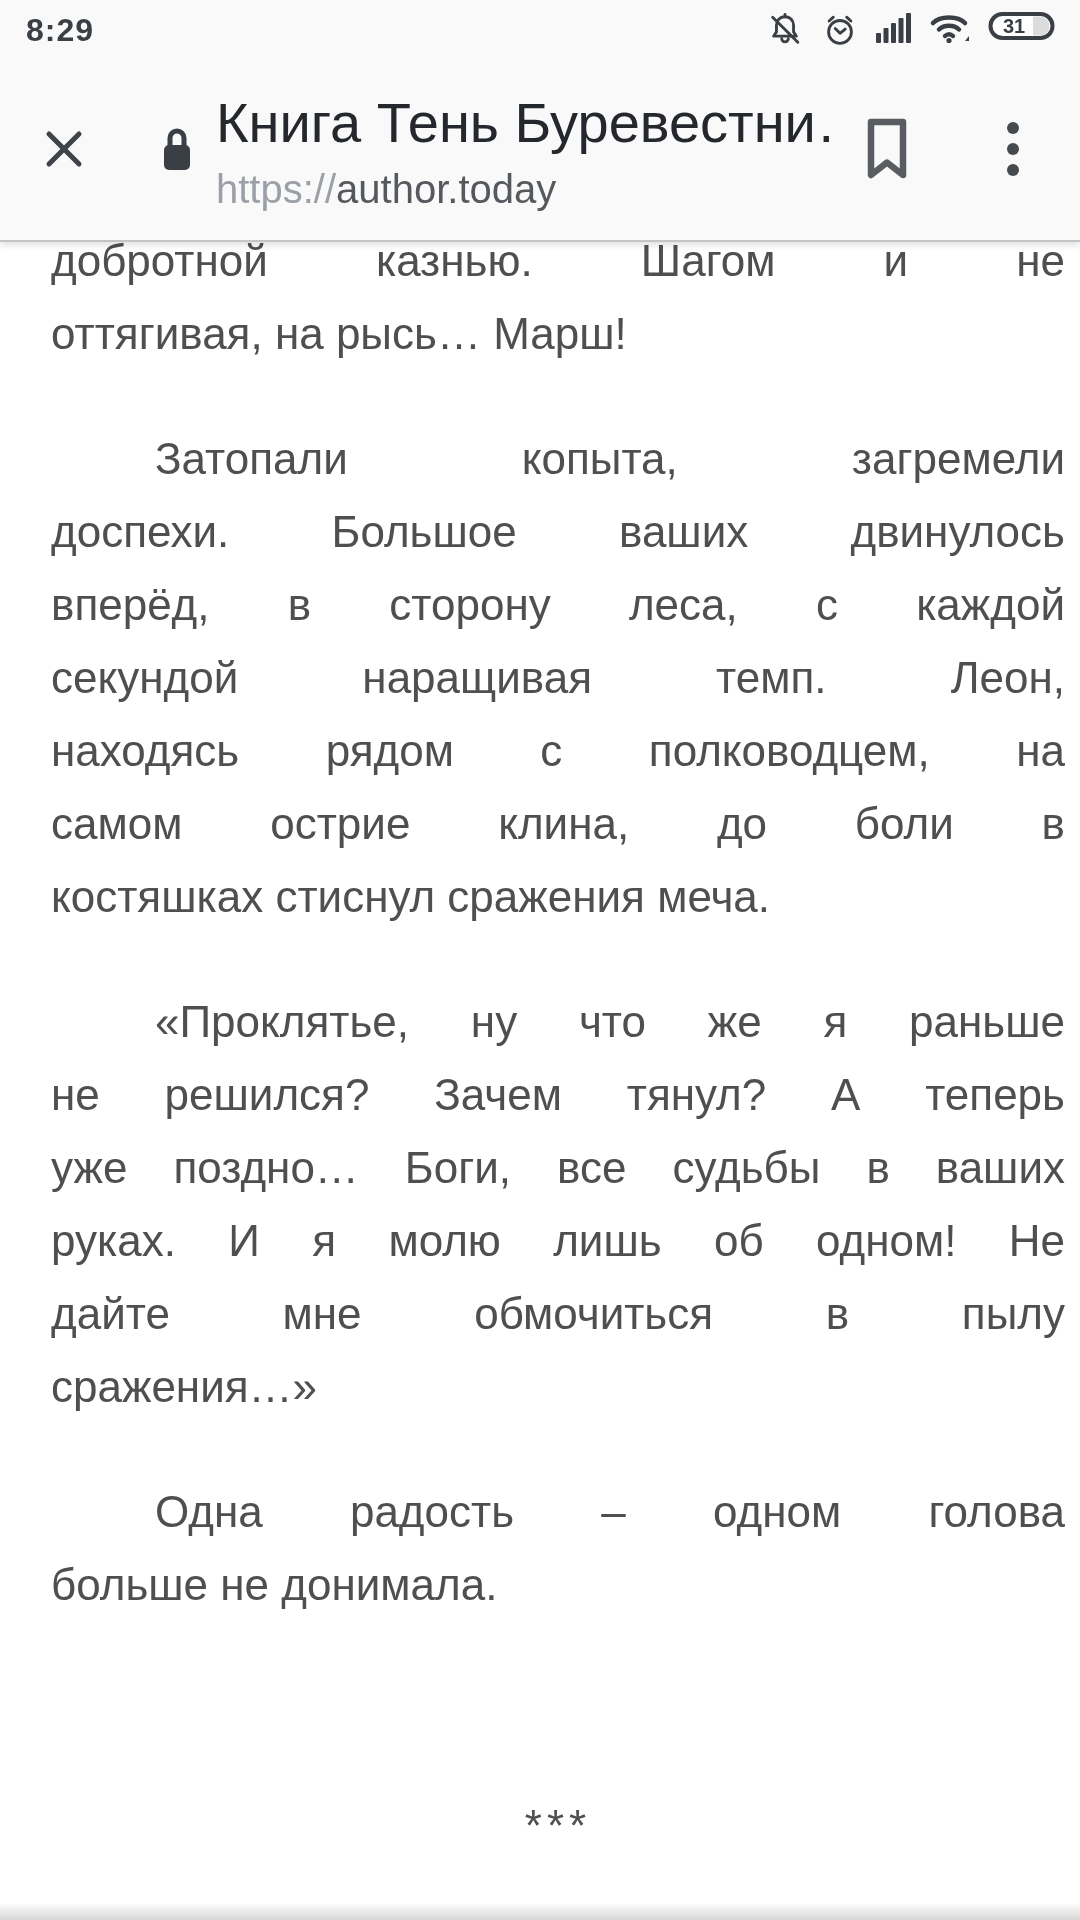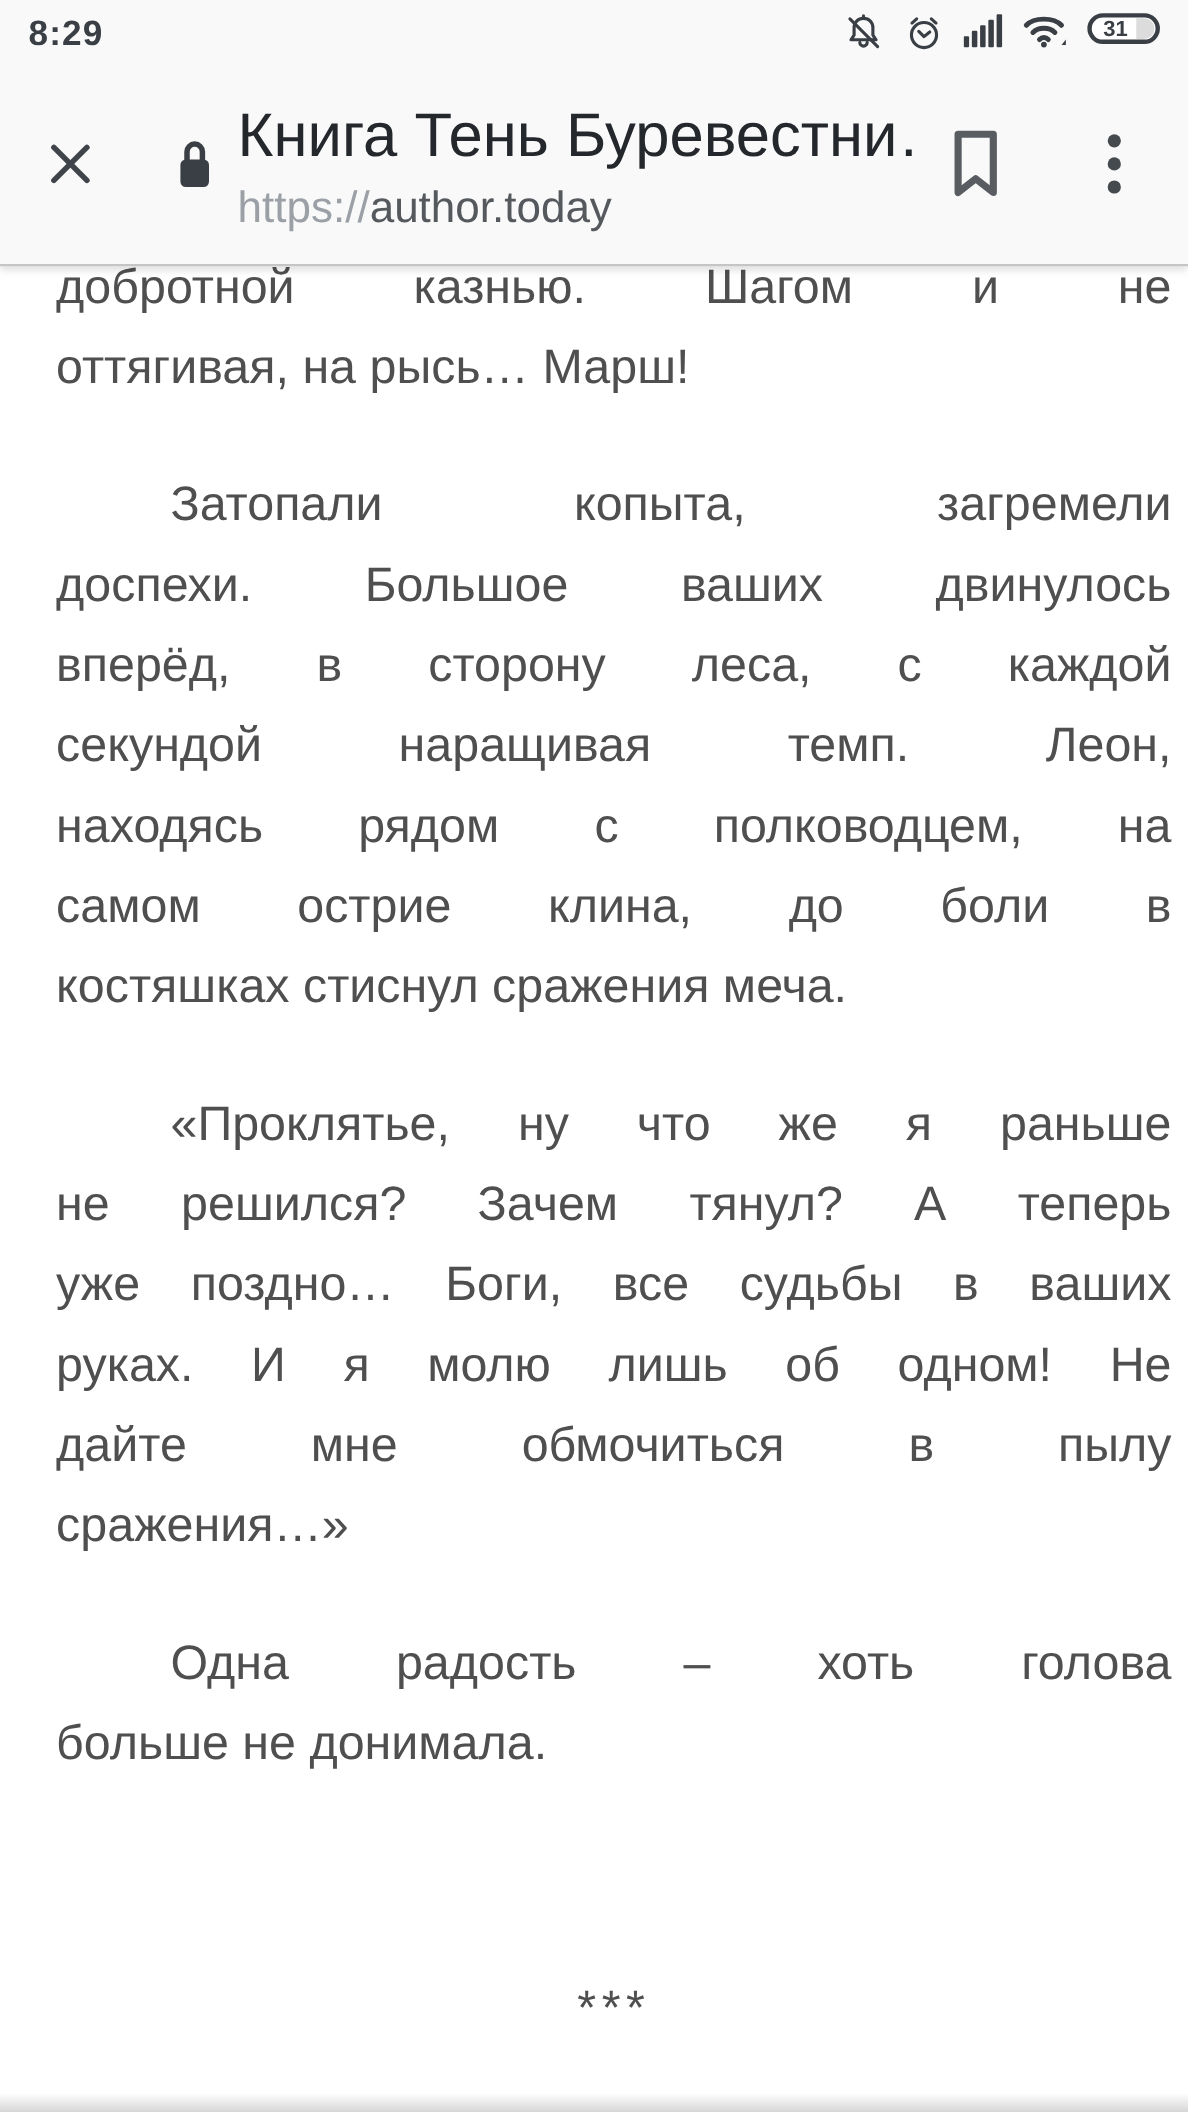--- a/index.html
+++ b/index.html
@@ -169,20 +169,20 @@
       </div>
       <div class="para italic">
         <div class="line indent">«Проклятье, ну что же я раньше</div>
         <div class="line">не решился? Зачем тянул? А теперь</div>
         <div class="line">уже поздно… Боги, все судьбы в ваших</div>
         <div class="line">руках. И я молю лишь об одном! Не</div>
         <div class="line">дайте мне обмочиться в пылу</div>
         <div class="line last">сражения…»</div>
       </div>
       <div class="para">
-        <div class="line indent">Одна радость – хоть голова</div>
+        <div class="line indent">Одна радость – одном голова</div>
         <div class="line last">больше не донимала.</div>
       </div>
     </div>
   <div class="separator">***</div>
 </div>
 
 <div class="bottombar"></div>
 
 </body></html>

